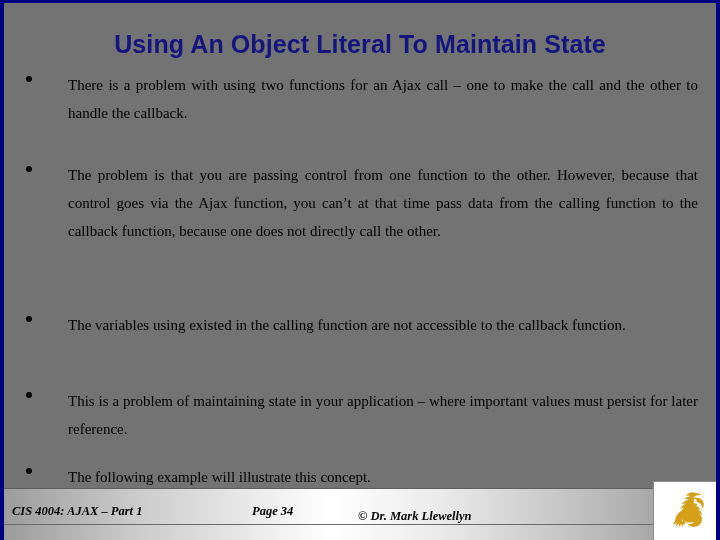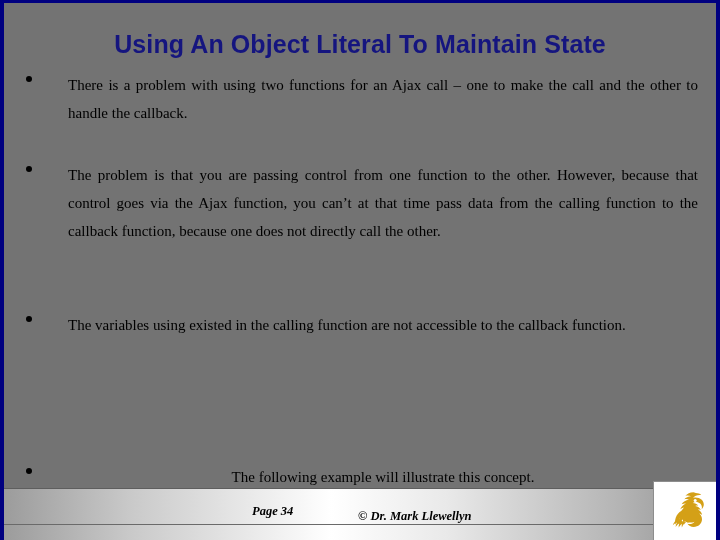--- a/index.html
+++ b/index.html
@@ -75,21 +75,21 @@
     margin-left: 42px;
     font-family: "Liberation Serif", "DejaVu Serif", serif;
     font-size: 15px;
     line-height: 28px;
     color: #000000;
     text-align: justify;
     text-justify: inter-word;
   }
 
   .bullet-text.no-justify {
-    text-align: center;
+    text-align: left;
   }
 
   
   #bullet-0 { top: 2px; }
   #bullet-1 { top: 92px; }
   #bullet-2 { top: 242px; }
   #bullet-3 { top: 318px; }
   #bullet-4 { top: 394px; }
 
   
@@ -191,34 +191,39 @@
     <div class="bullet-row" id="bullet-1">
       <span class="bullet-mark"></span>
       <span class="bullet-text">The problem is that you are passing control from one function to the other.   However, because that control goes via the Ajax function, you can’t at that time pass data from the calling function to the callback function, because one does not directly call the other.</span>
     </div>
 
     <div class="bullet-row" id="bullet-2">
       <span class="bullet-mark"></span>
       <span class="bullet-text">The variables using existed in the calling function are not accessible to the callback function.</span>
     </div>
 
+    <div class="bullet-row" id="bullet-3">
+      <span class="bullet-mark"></span>
+      <span class="bullet-text">This is a problem of maintaining state in your application – where important values must persist for later reference.</span>
+    </div>
 
     <div class="bullet-row" id="bullet-4">
       <span class="bullet-mark"></span>
       <span class="bullet-text no-justify">The following example will illustrate this concept.</span>
     </div>
 
   </div>
 
   <div id="footer">
     <div class="footer-strip" id="footer-strip-top"></div>
     <div class="footer-strip" id="footer-strip-main"></div>
     <div class="footer-strip" id="footer-strip-bottom"></div>
 
     <div id="footer-text-row">
+      <span id="footer-course">CIS 4004: AJAX – Part 1</span>
       <span id="footer-page">Page 34</span>
       <span id="footer-copy">© Dr. Mark Llewellyn</span>
     </div>
   </div>
 
   <div id="logo-box">
     <svg width="46" height="44" viewBox="0 0 46 44">
       <g fill="#d4a017">
         <path d="M31.5 3.2c-3.6 0-6.4 1.6-8.1 3.6 2.1-.5 4.1-.3 5.6.5-2.8.2-5.1 1.3-6.7 3 1.8-.4 3.4-.3 4.7.3-3.3.6-5.9 2.3-7.4 4.6 1.6-.6 3.1-.8 4.4-.6-2.8 1.3-4.8 3.3-5.7 5.7 1.3-.9 2.6-1.5 3.8-1.7-2.2 2-3.4 4.3-3.4 6.7 0 4.6 3.9 8.3 9.3 8.3 1.7 0 3.2-.3 4.5-.9-1.1 1.5-2.9 2.4-5.1 2.4-.7 0-1.4-.1-2-.3 1.2 1.9 3.5 3.1 6.2 3.1 4.8 0 8.4-3.3 8.4-7.7 0-2.4-1.1-4.4-2.9-5.7 1.2.2 2.2.7 3 1.4-.3-2.4-1.9-4.4-4.3-5.4 1.1-.2 2.1-.1 3 .2-1-2-3-3.4-5.5-3.8.9-.4 1.9-.5 2.9-.3-1.1-1.6-3.1-2.6-5.5-2.7.9-.6 2-.9 3.2-.9 3.4 0 6 2.3 6 5.5 0 .6-.1 1.2-.3 1.7 1.4-1.1 2.2-2.7 2.2-4.6 0-4-3.5-7-8.3-7-.9 0-1.7.1-2.5.3 1.4-1.9 3.8-3 6.7-3 .5 0 1 0 1.5.1-1.3-1.2-3.2-1.9-5.4-1.9z"></path>
         <path d="M21.8 20.4c-3.2 1.4-5.6 3.5-7.1 6.2-1.6 2.9-2 6.1-1.3 9.2.9-2.6 2.3-4.7 4.1-6.2-.4 2.3-.1 4.5.8 6.4.3-2.5 1.2-4.6 2.6-6.1-.1 2.1.4 4 1.4 5.5.1-2.4.8-4.4 2-5.8.2 1.9.9 3.5 1.9 4.6-.2-3.6.7-6.5 2.6-8.4-2.4.4-4.6 0-6.3-1.2-1.2-.8-2.1-2-2.6-3.4l1.9-.8z"></path>

